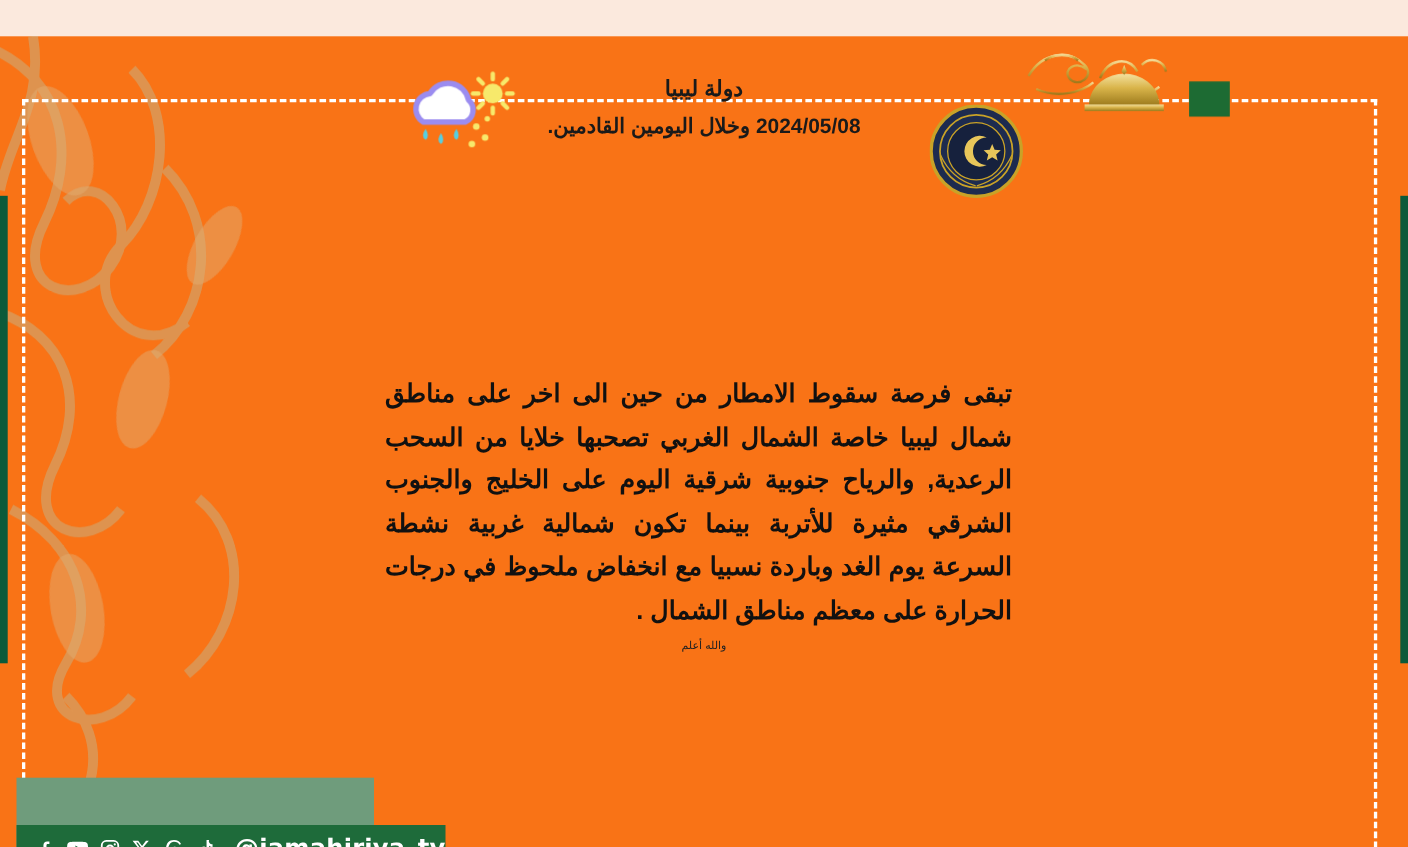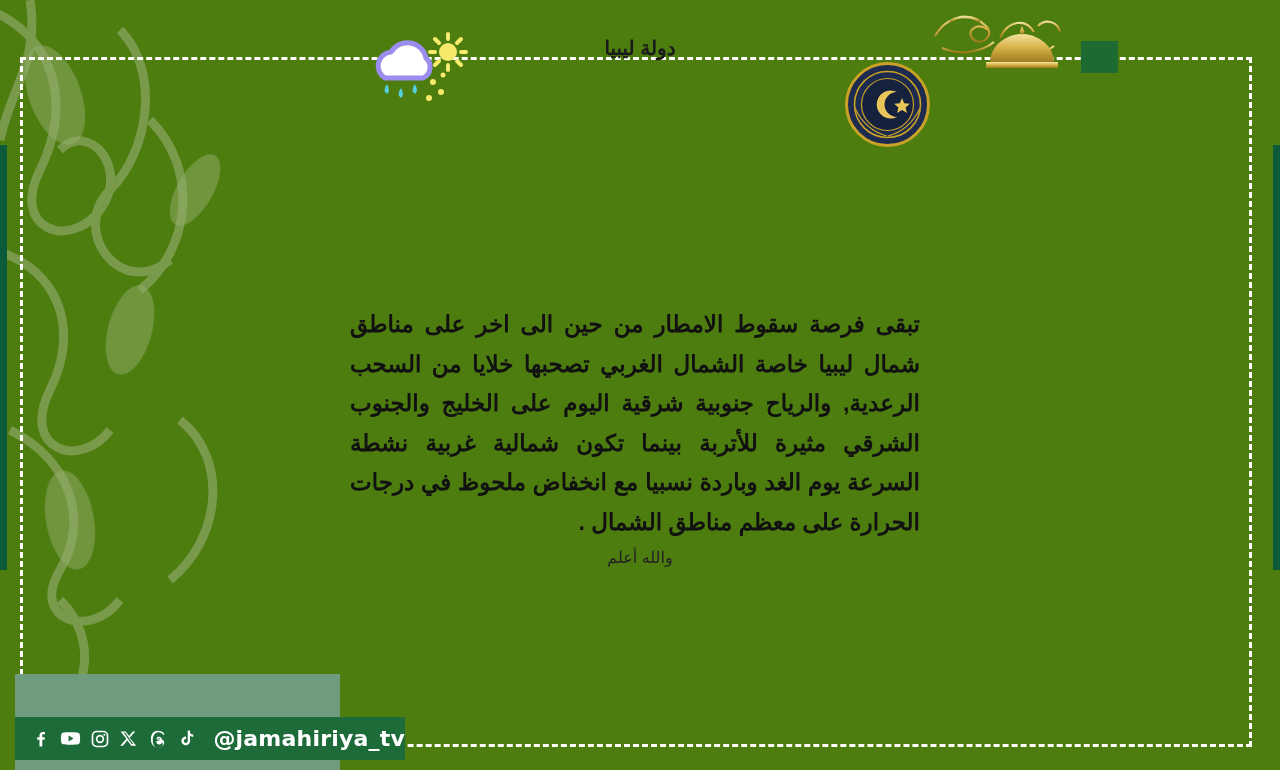--- a/index.html
+++ b/index.html
@@ -11,22 +11,23 @@
     height: 770px;
     overflow: hidden;
     background: #fbe9dd;
     font-family: "Liberation Sans", sans-serif;
     position: relative;
   }
 
   .page {
     position: absolute;
     inset: 0;
-    background: #4d7c0f;
+    background: #f97316;
     overflow: hidden;
+    margin-top: 33px;
   }
 
   
   .bg-ornament {
     position: absolute;
     left: 0;
     top: 0;
     width: 340px;
     height: 770px;
     opacity: 0.55;
@@ -134,21 +135,21 @@
     color: #111;
   }
 
   .closing {
     position: absolute;
     left: 0;
     top: 548px;
     width: 1280px;
     text-align: center;
     direction: rtl;
-    font-size: 16px;
+    font-size: 10px;
     color: #222;
   }
 
   
   .footer-green-block {
     position: absolute;
     left: 15px;
     top: 674px;
     width: 325px;
     height: 96px;
@@ -271,20 +272,21 @@
     <path d="M52,30 a14,14 0 1 0 0,25 a11,11 0 1 1 0,-25 z" fill="#e8c65a"></path>
     <path d="M57,36 l2.2,5.2 l5.6,0.5 l-4.2,3.7 l1.3,5.5 l-4.9,-3 l-4.9,3 l1.3,-5.5 l-4.2,-3.7 l5.6,-0.5 z" fill="#e8c65a"></path>
     <g stroke="#c9a227" stroke-width="1.2" fill="none">
       <path d="M10,46 q10,22 32,28"></path>
       <path d="M75,46 q-10,22 -32,28"></path>
     </g>
   </svg>
 
   <div class="header">
     <div class="line h-country">دولة ليبيا</div>
+    <div class="line h-title2">2024/05/08 وخلال اليومين القادمين.</div>
   </div>
 
   <div class="body-text">تبقى فرصة سقوط الامطار من حين الى اخر على مناطق شمال ليبيا خاصة الشمال الغربي تصحبها خلايا من السحب الرعدية, والرياح جنوبية شرقية اليوم على الخليج والجنوب الشرقي مثيرة للأتربة  بينما تكون شمالية غربية نشطة السرعة يوم الغد وباردة نسبيا مع انخفاض ملحوظ في درجات الحرارة على معظم مناطق الشمال  .</div>
 
   <div class="closing">والله أعلم</div>
 
   <div class="footer-green-block"></div>
   <div class="footer-bar">
     <span class="sicon">
       <svg viewBox="0 0 24 24" width="20" height="20" fill="currentColor">

